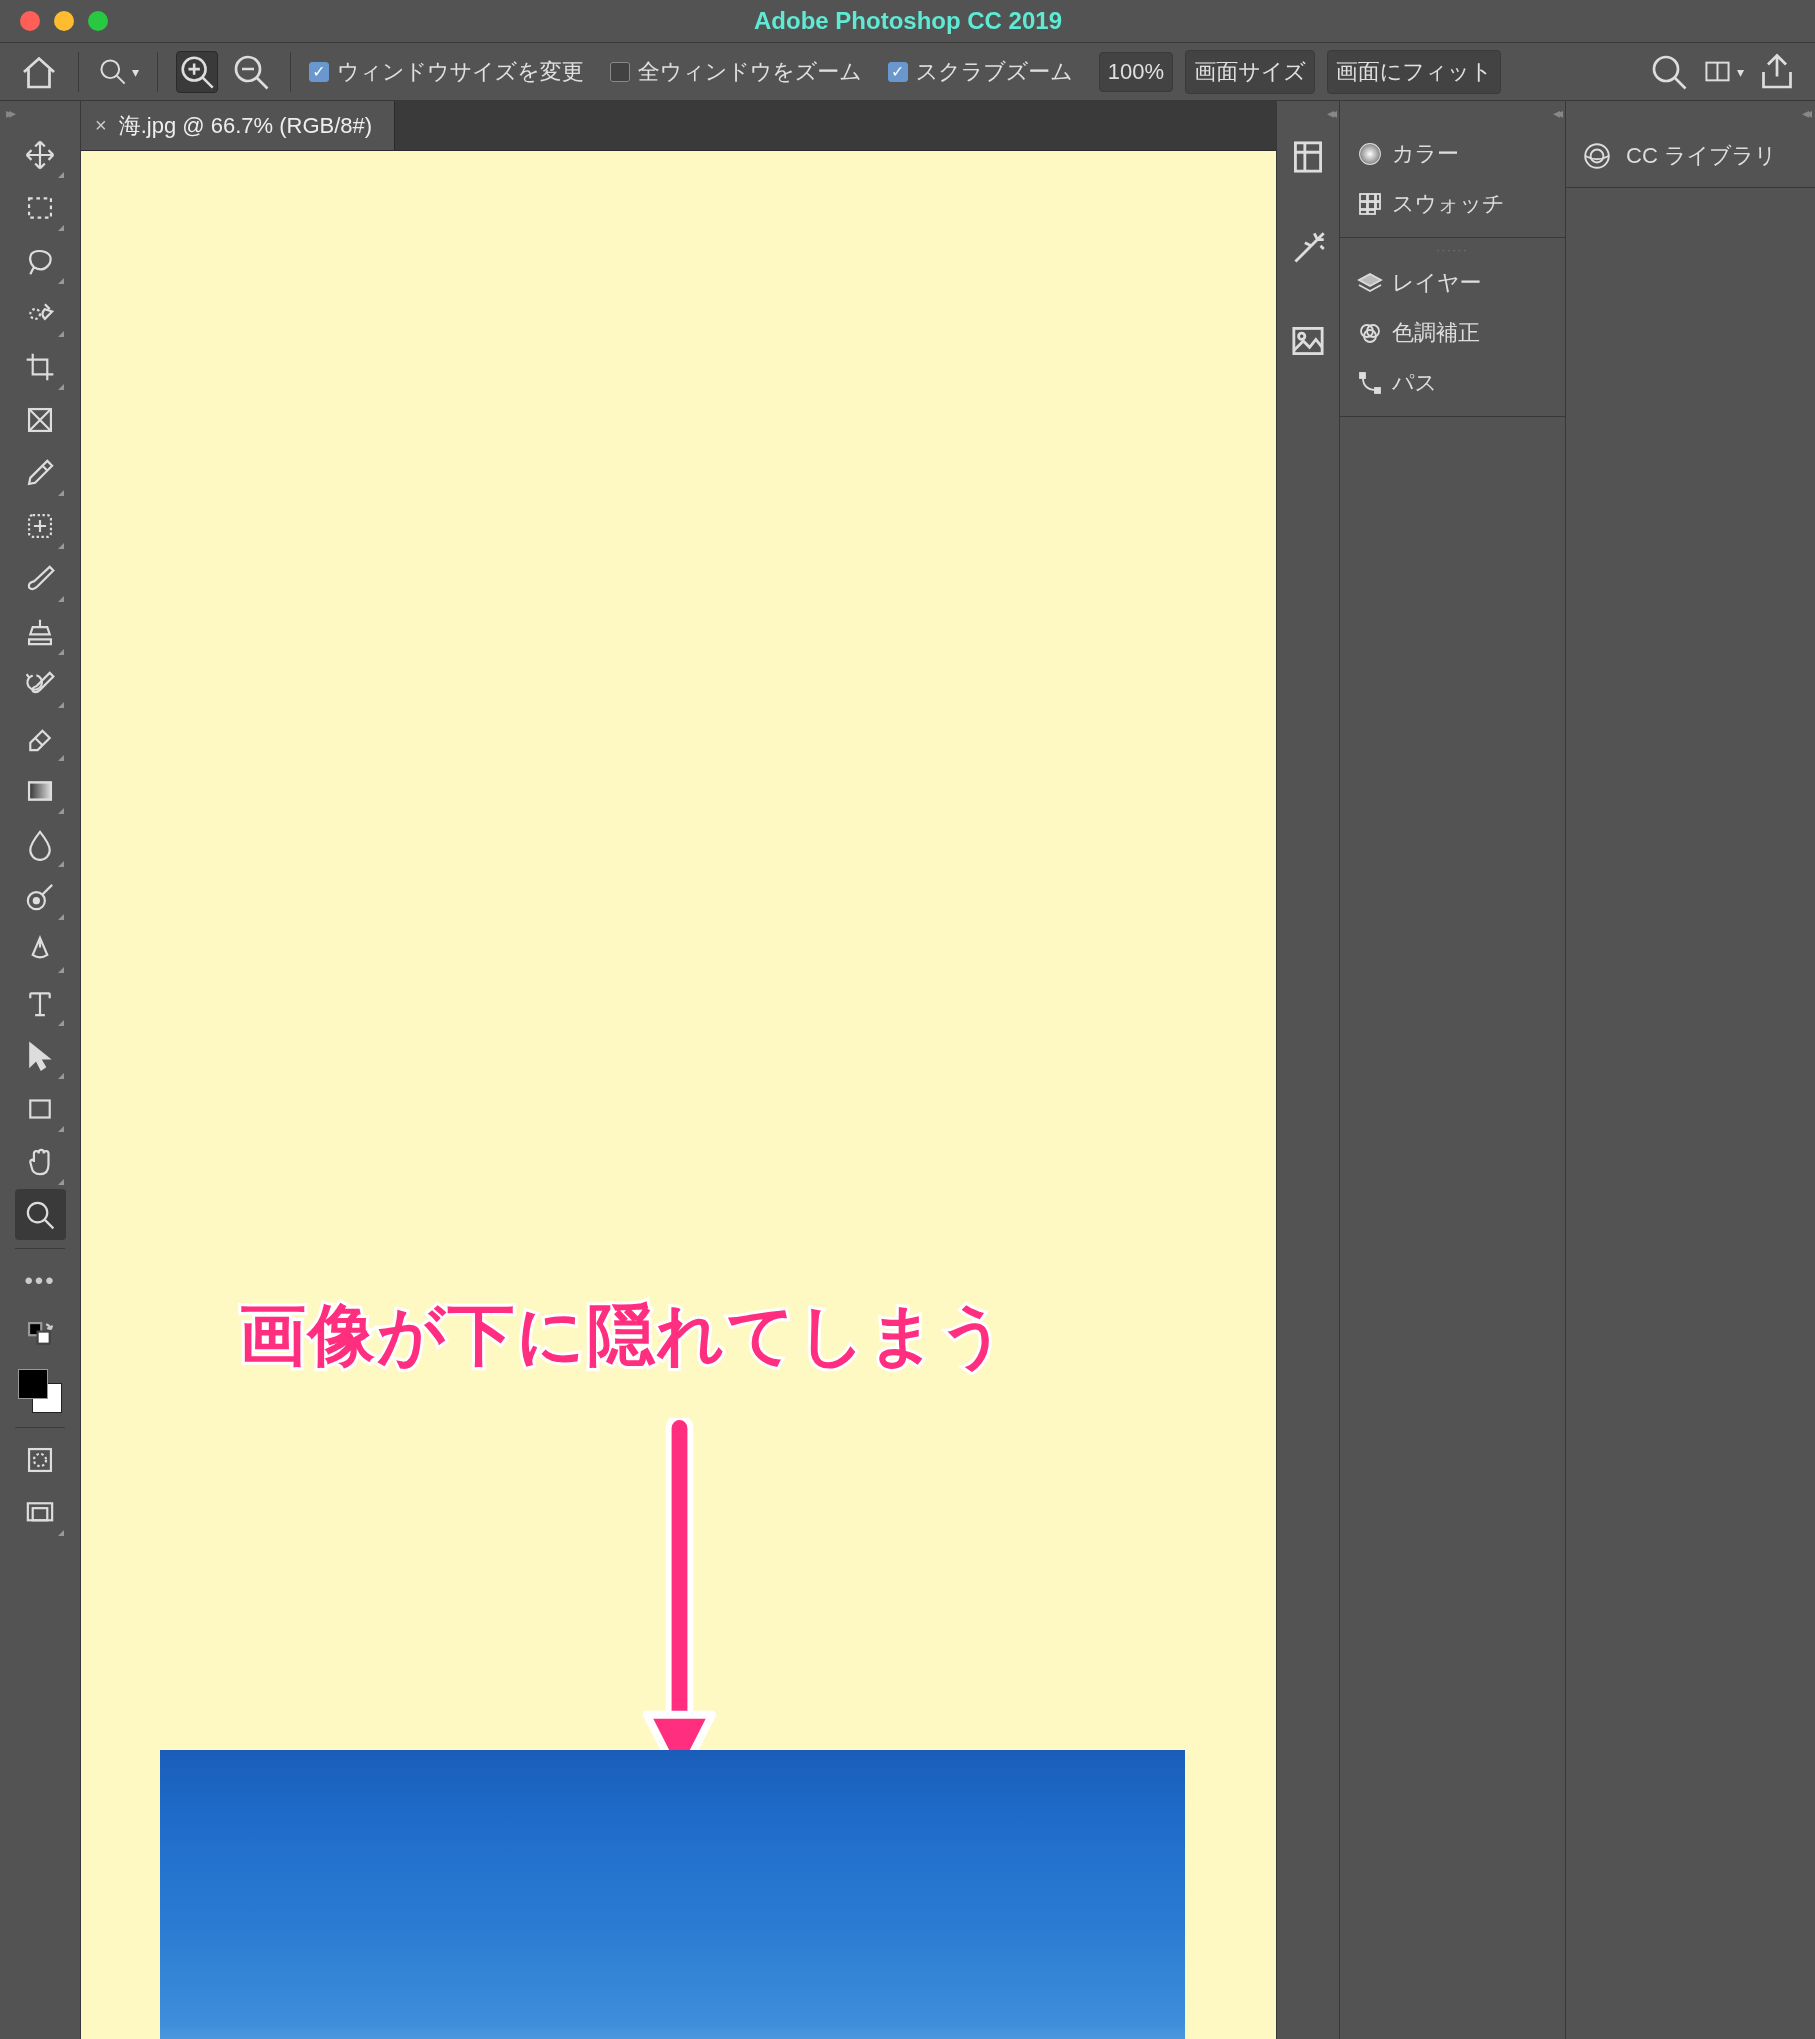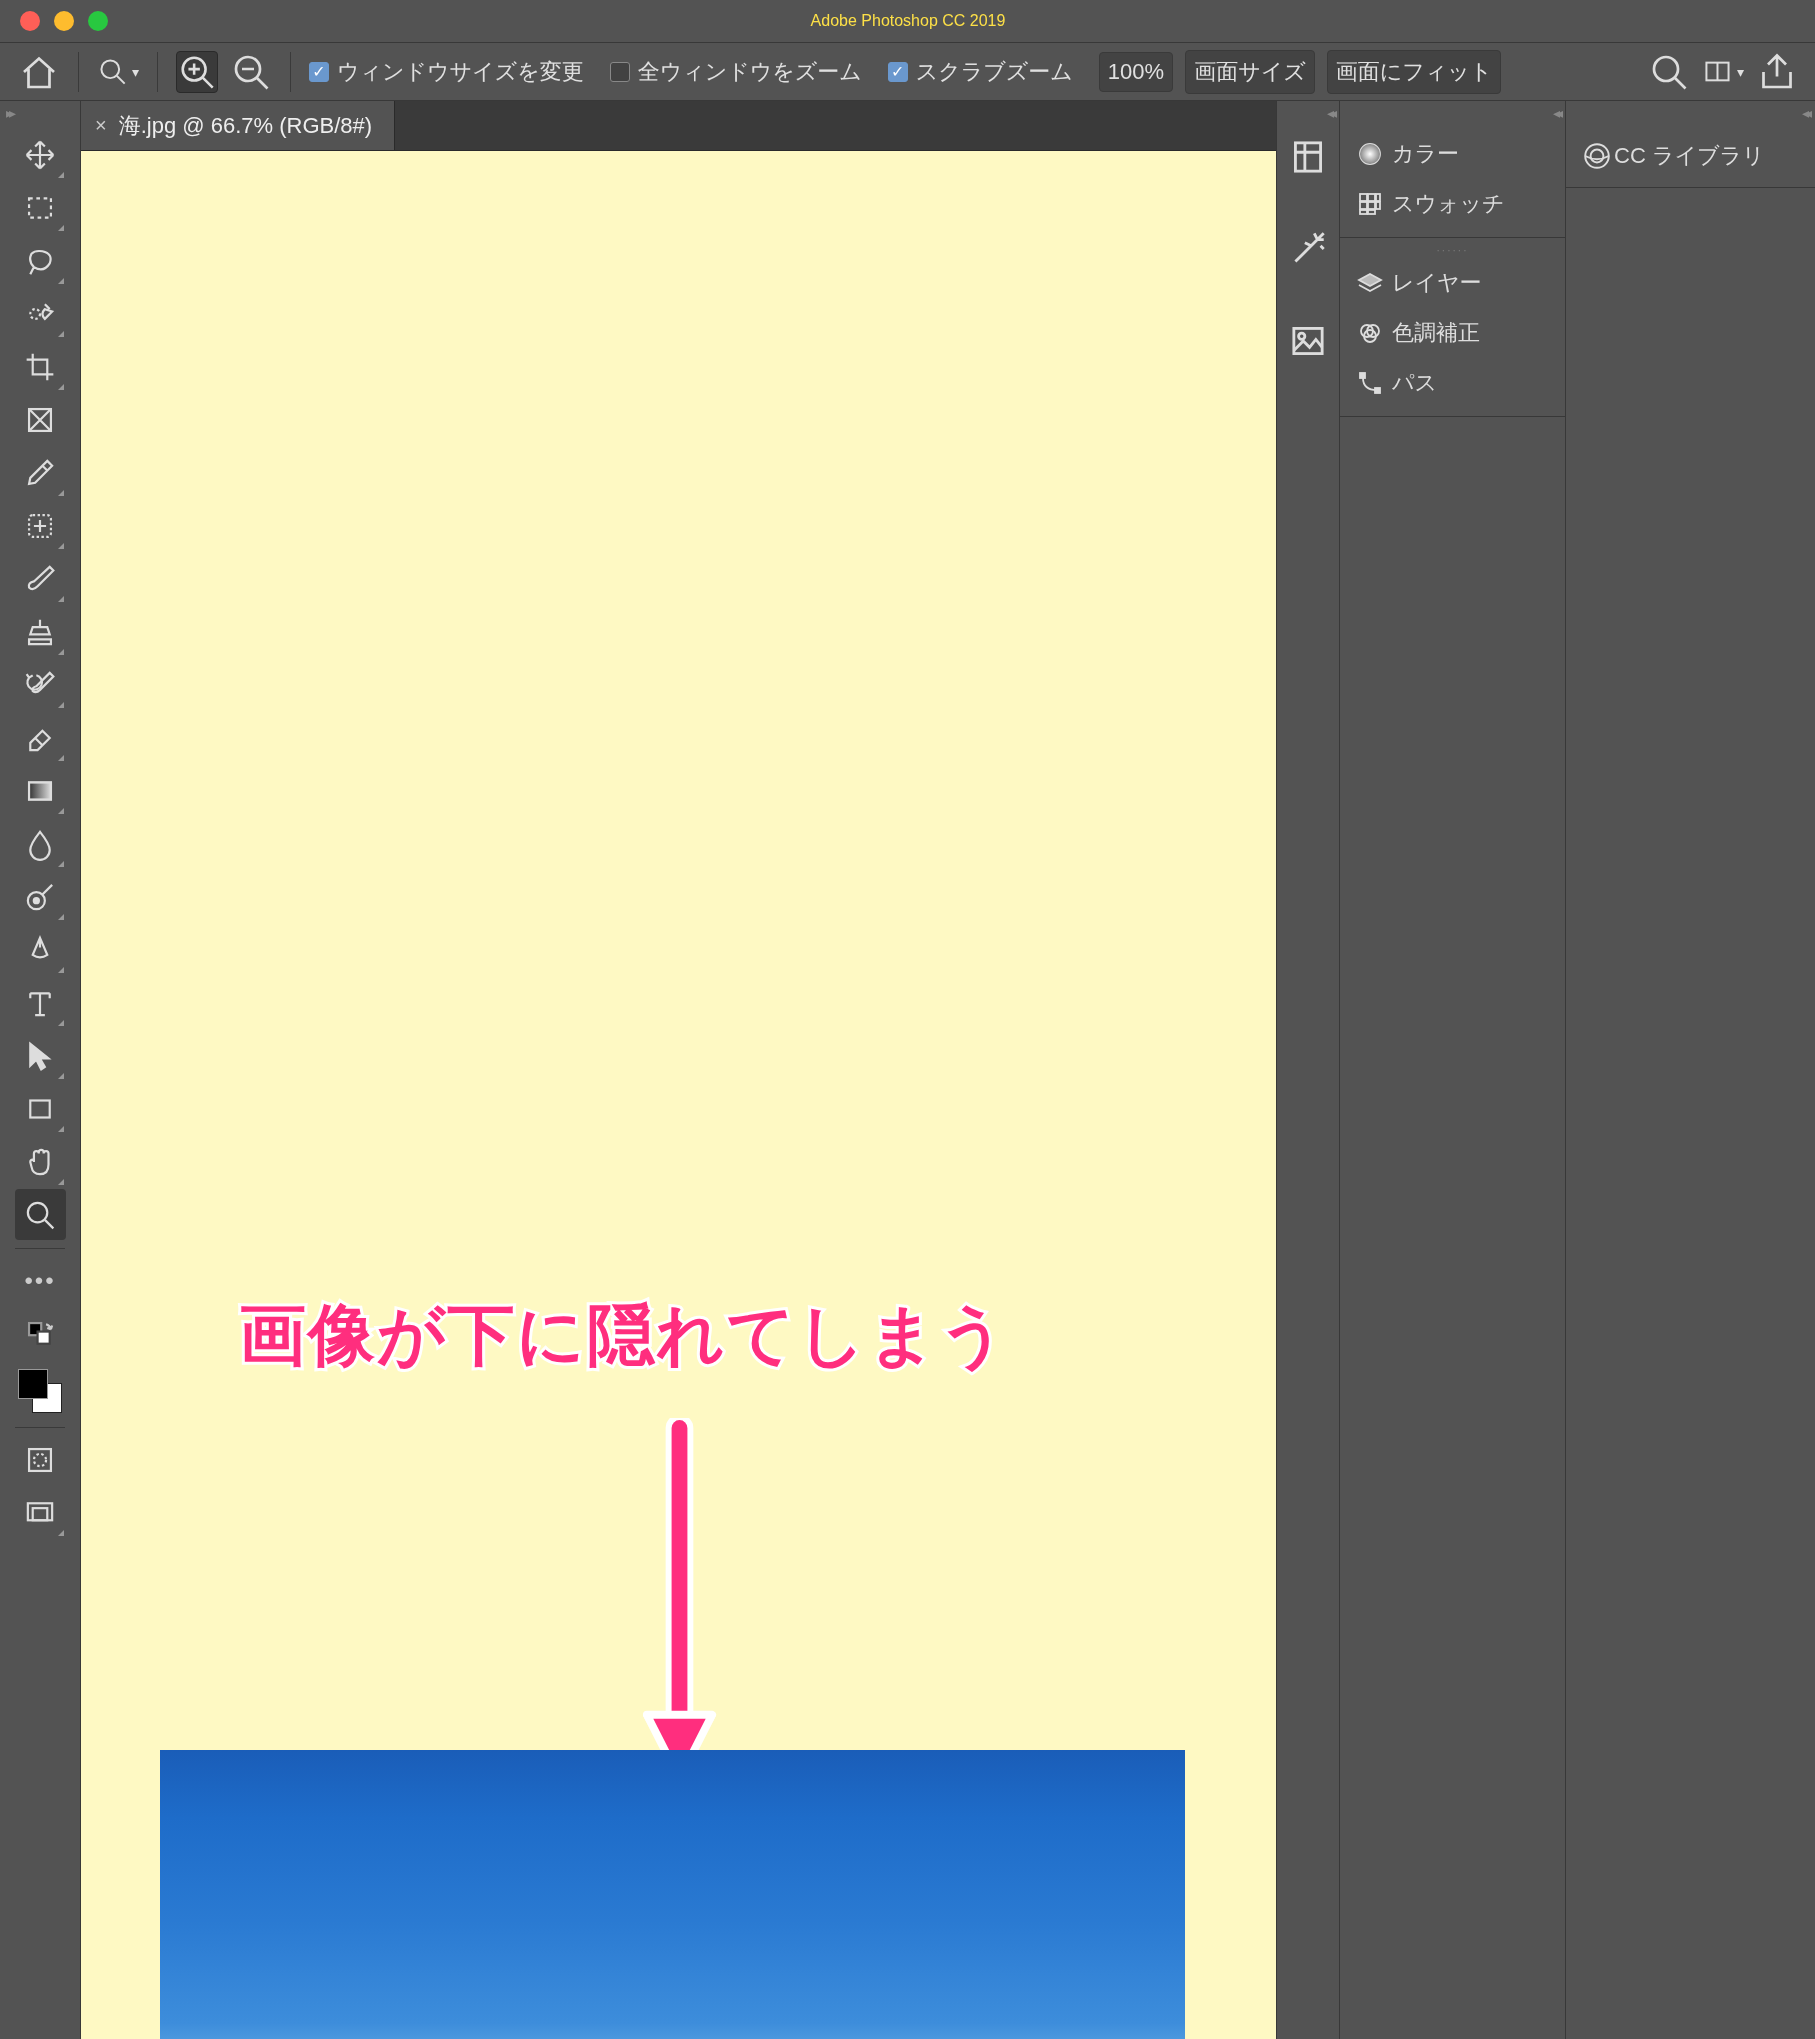--- a/index.html
+++ b/index.html
@@ -27,23 +27,23 @@
     padding-left: 20px;
   }
   .light { width: 20px; height: 20px; border-radius: 50%; }
   .red { background: #ff5f57; }
   .yellow { background: #febc2e; }
   .green { background: #28c840; }
   .titlebar-title {
     position: absolute;
     left: 50%;
     transform: translateX(-50%);
-    color: #fde047;
-    font-size: 16px;
-    font-weight: 400;
+    color: #5eead4;
+    font-size: 24px;
+    font-weight: 700;
   }
 
   
   .optionsbar {
     height: 59px;
     background: #535353;
     border-top: 1px solid #383838;
     border-bottom: 1px solid #383838;
     display: flex;
     align-items: center;
@@ -258,21 +258,21 @@
     background: #535353;
     border-left: 1px solid #383838;
   }
   .cclib-header {
     height: 24px;
     display:flex;align-items:center;justify-content:flex-end;padding-right:8px;
     color:#888;font-size:14px;
   }
   .cclib-header::before { content:"◂◂"; letter-spacing:-4px;}
   .cclib-item {
-    display:flex;gap:2px;
+    display:flex;gap:14px;
     padding: 16px;
     border-bottom: 1px solid #383838;
     color:#ddd;
   }
   .cclib-item svg { width: 30px; height: 30px; }
 
   
   svg { stroke: #ddd; stroke-width: 1.8; fill: none; }
 </style>
 </head>

